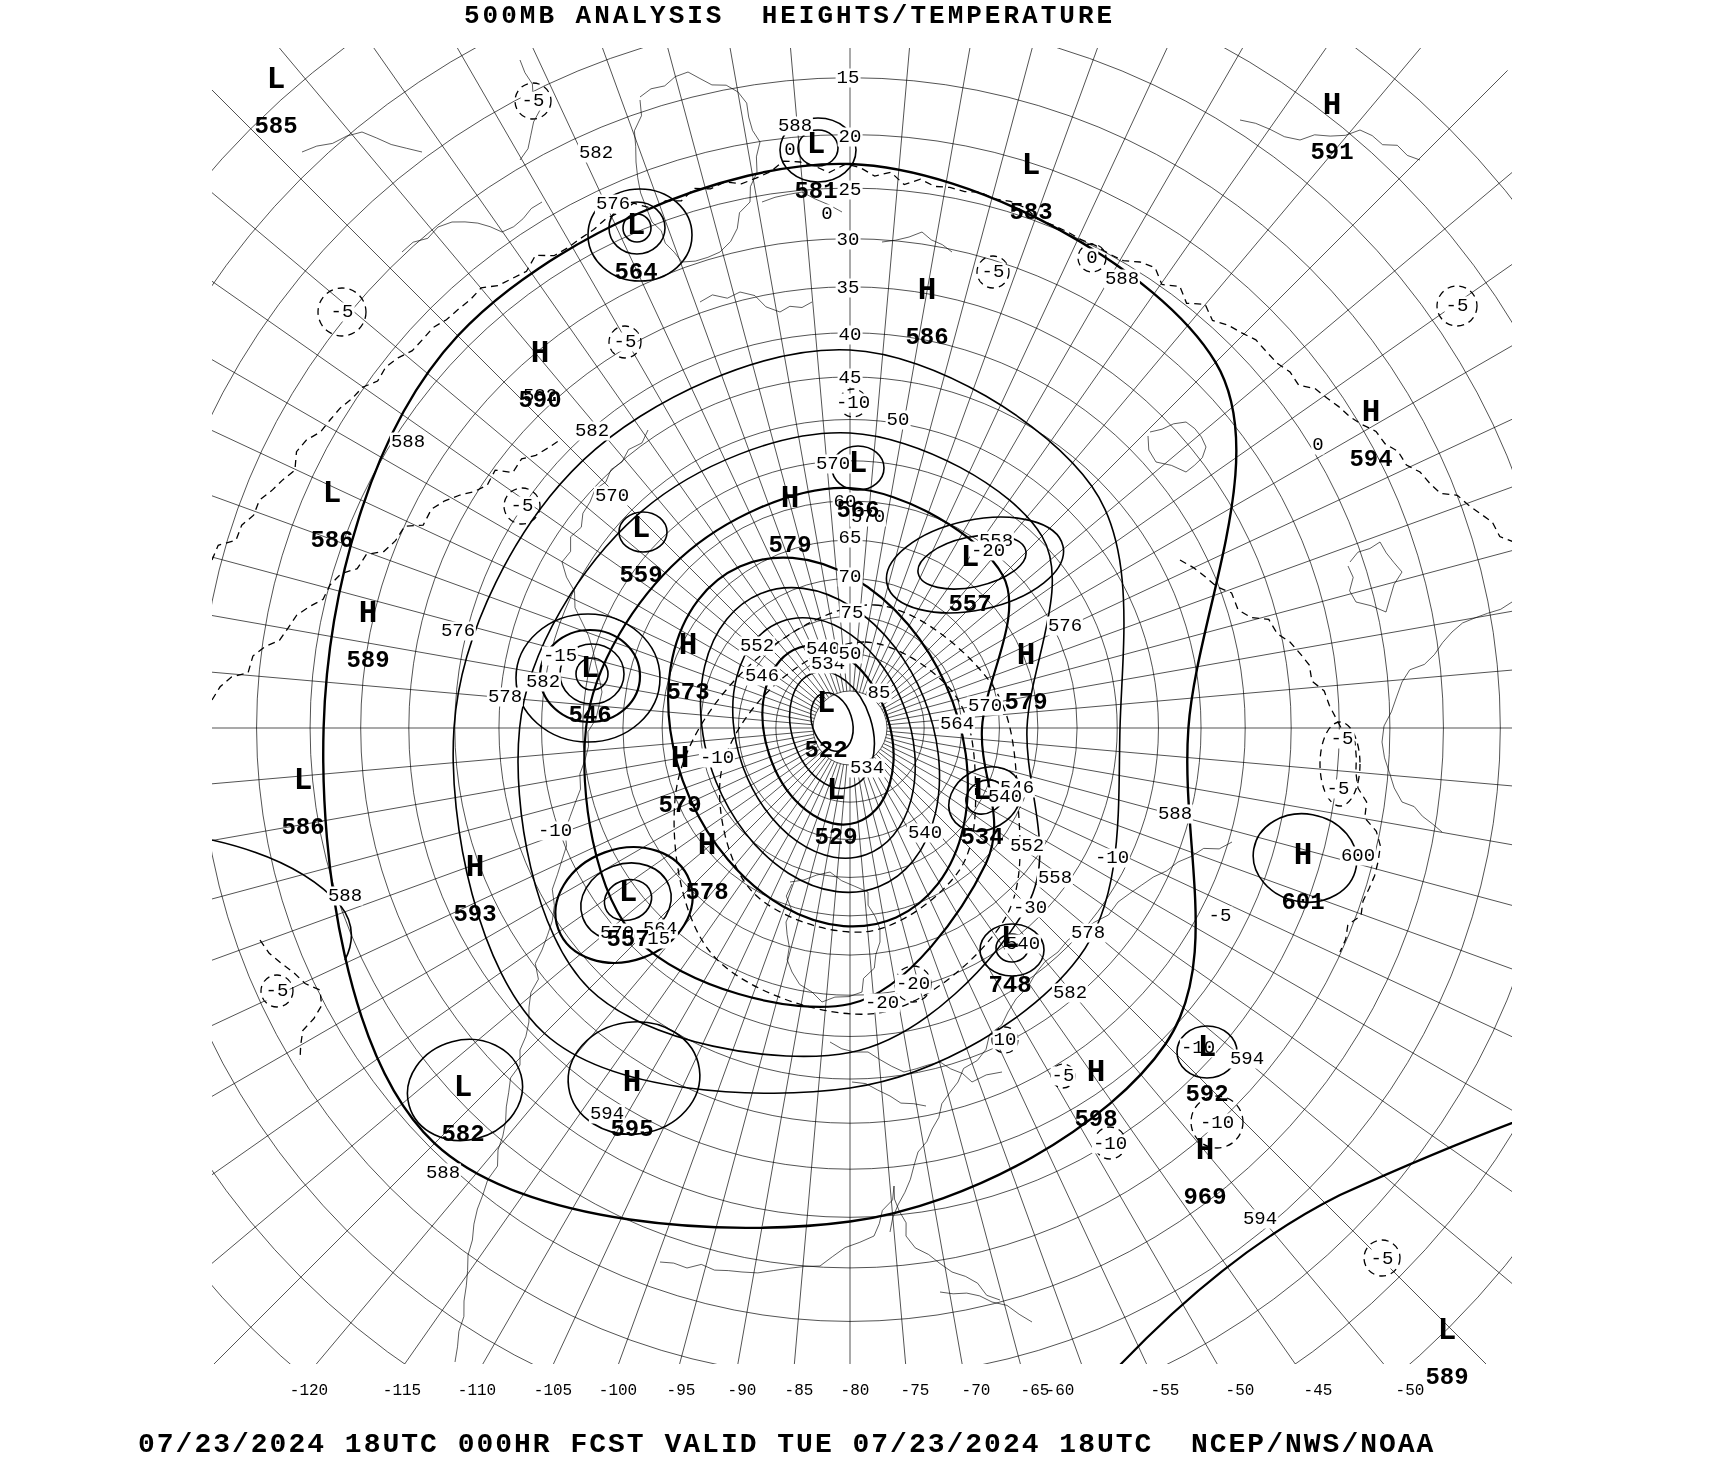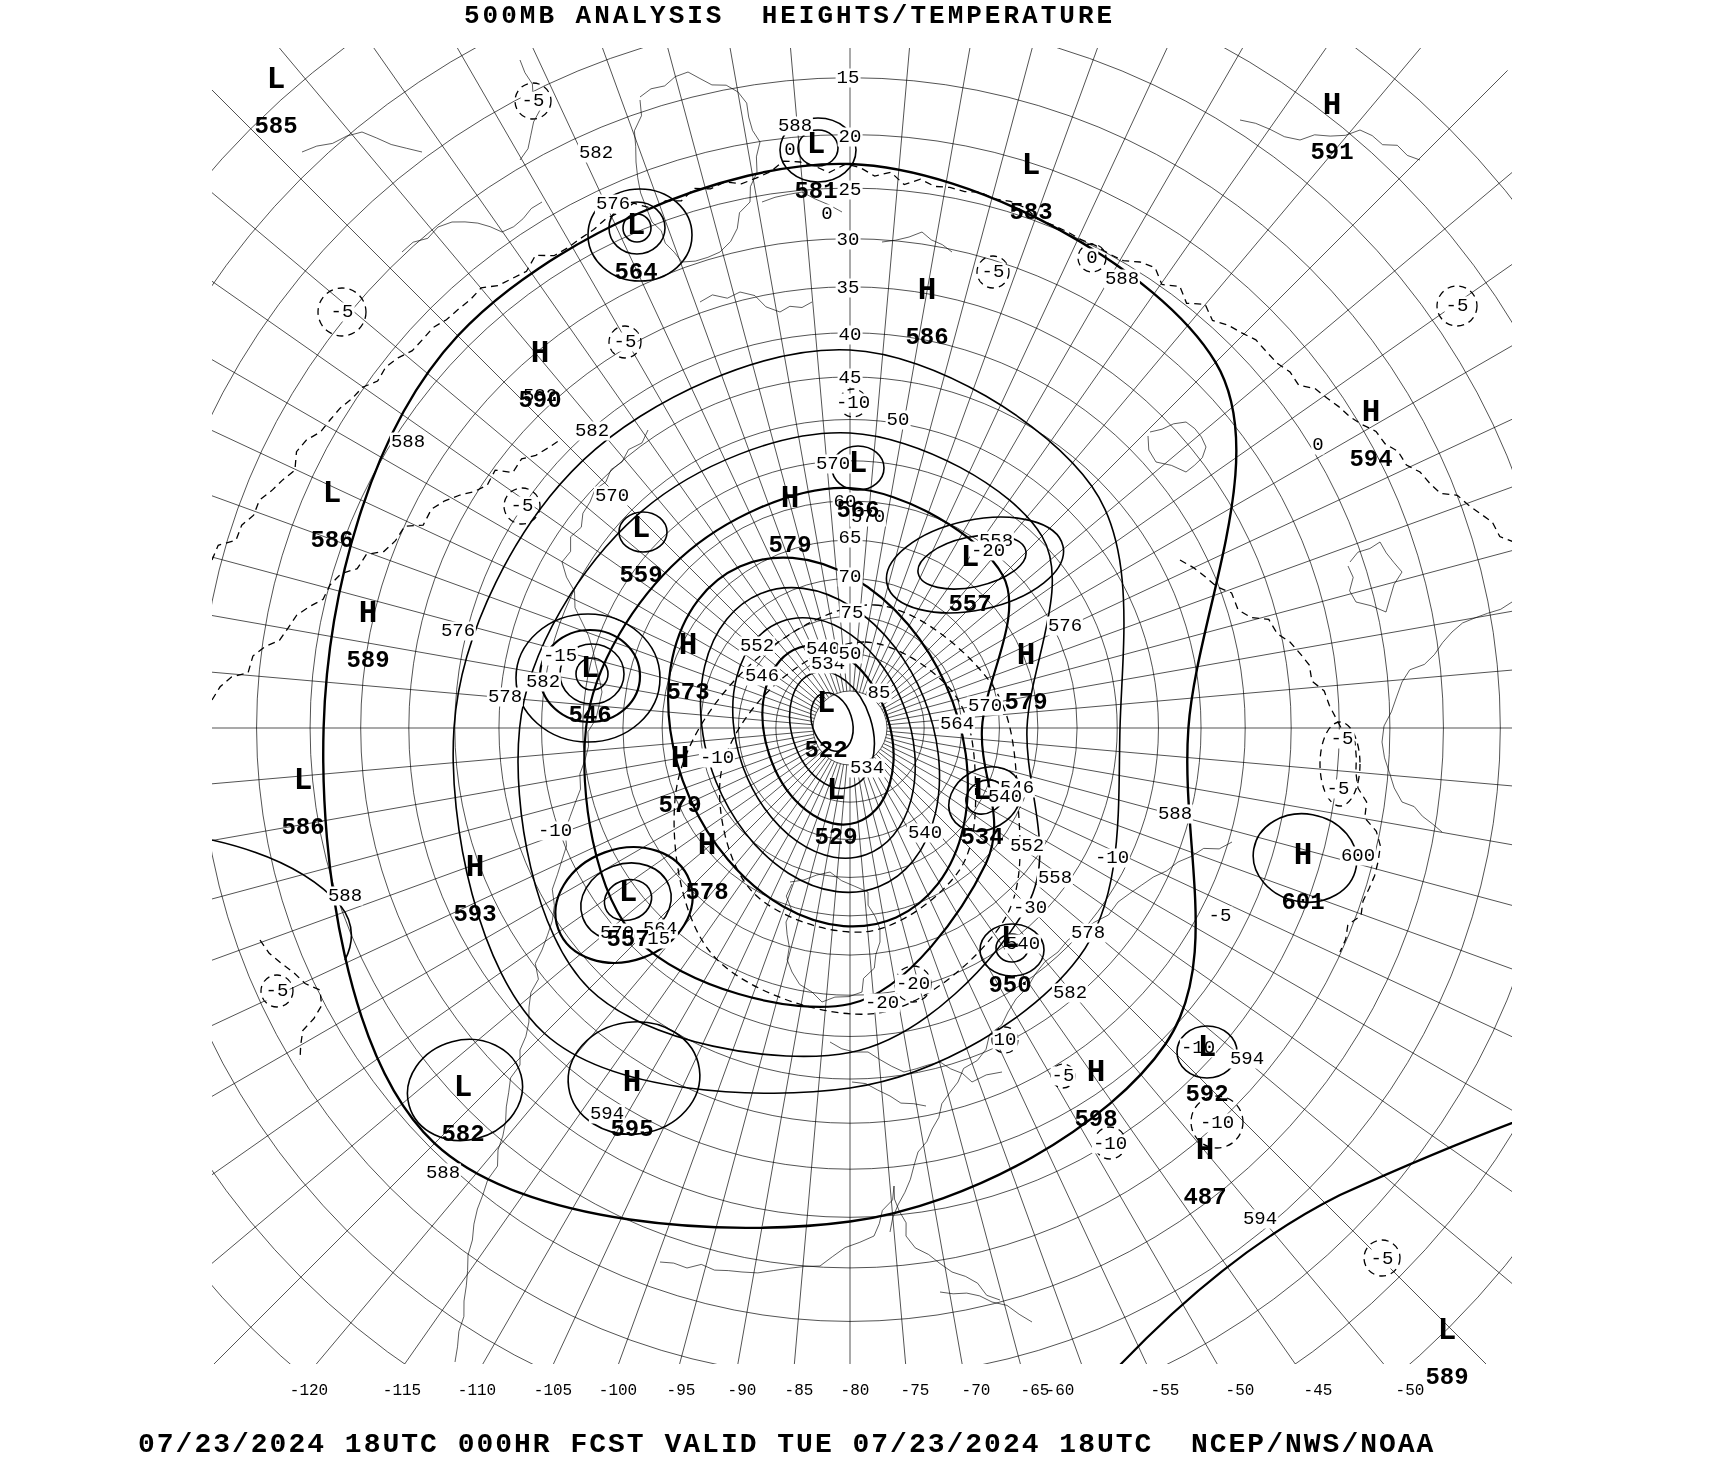--- a/index.html
+++ b/index.html
@@ -417,41 +417,41 @@
     <div class="pc" style="left: 303px; top: 765px;">
       <span class="pl">L</span>
       <span class="pv">586</span>
     </div>
     <div class="pc" style="left: 1303px; top: 840px;">
       <span class="pl">H</span>
       <span class="pv">601</span>
     </div>
     <div class="pc" style="left: 1010px; top: 923px;">
       <span class="pl">L</span>
-      <span class="pv">950</span>
+      <span class="pv">748</span>
     </div>
     <div class="pc" style="left: 463px; top: 1072px;">
       <span class="pl">L</span>
       <span class="pv">582</span>
     </div>
     <div class="pc" style="left: 632px; top: 1067px;">
       <span class="pl">H</span>
       <span class="pv">595</span>
     </div>
     <div class="pc" style="left: 1096px; top: 1057px;">
       <span class="pl">H</span>
       <span class="pv">598</span>
     </div>
     <div class="pc" style="left: 1207px; top: 1032px;">
       <span class="pl">L</span>
       <span class="pv">592</span>
     </div>
     <div class="pc" style="left: 1205px; top: 1135px;">
       <span class="pl">H</span>
-      <span class="pv">487</span>
+      <span class="pv">969</span>
     </div>
     <div class="pc" style="left: 1447px; top: 1315px;">
       <span class="pl">L</span>
       <span class="pv">589</span>
     </div>
   </div>
 
 <div class="footer">07/23/2024 18UTC 000HR FCST VALID TUE 07/23/2024 18UTC  NCEP/NWS/NOAA</div>
 
 </body></html>

